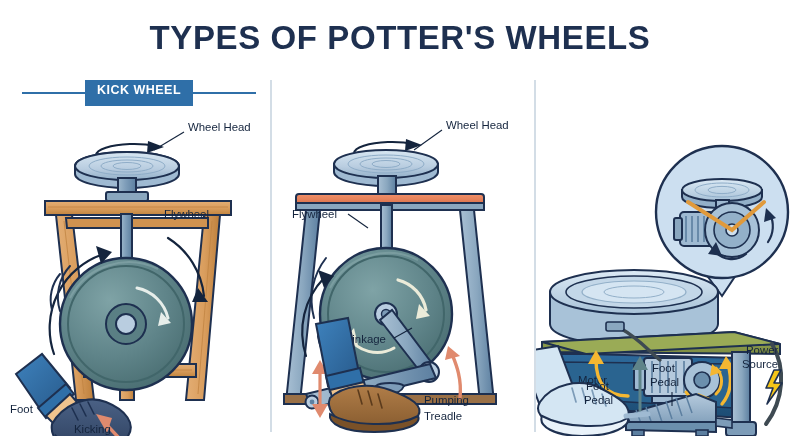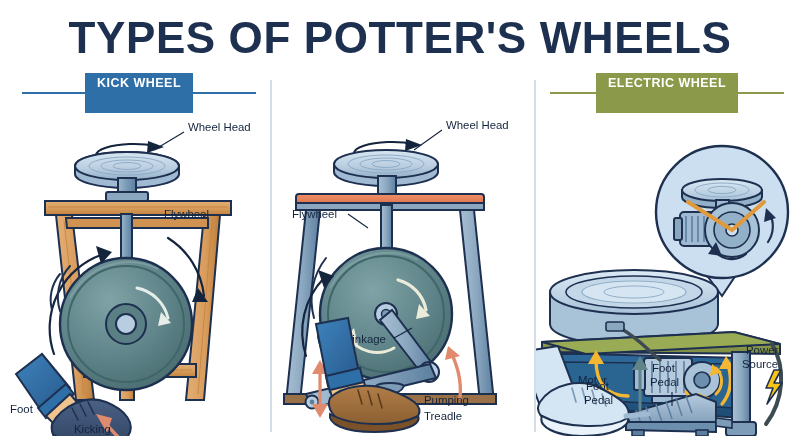--- a/index.html
+++ b/index.html
@@ -15,21 +15,21 @@
     font-family: "Liberation Sans", sans-serif;
     overflow: hidden;
   }
   
   #title {
     position: absolute;
     top: 18px;
     left: 0;
     width: 800px;
     text-align: center;
-    font-size: 44px;
+    font-size: 33px;
     font-weight: 700;
     letter-spacing: 0.6px;
     color: #1e3050;
     line-height: 40px;
     white-space: nowrap;
   }
   
   .panel-header {
     position: absolute;
     top: 80px;
@@ -40,21 +40,21 @@
   }
   .hdr-rule {
     height: 2px;
     flex: 1 1 auto;
   }
   .hdr-badge {
     font-size: 12.5px;
     font-weight: 700;
     letter-spacing: 0.5px;
     color: #ffffff;
-    padding: 4px 12px 23px 12px;
+    padding: 4px 12px 9px 12px;
     white-space: nowrap;
     line-height: 13px;
   }
   #hdr-kick    { left: 22px;  width: 234px; }
   #hdr-treadle { left: 286px; width: 234px; }
   #hdr-electric{ left: 550px; width: 234px; }
 
   
   .divider {
     position: absolute;
@@ -92,25 +92,20 @@
 
   <div id="title">TYPES OF POTTER'S WHEELS</div>
 
   <div class="panel-header" id="hdr-kick">
     <div class="hdr-rule" style="background:#2f6fa8"></div>
     <div class="hdr-badge" style="background:#2f6fa8">KICK WHEEL</div>
     <div class="hdr-rule" style="background:#2f6fa8"></div>
   </div>
 
 
-  <div class="panel-header" id="hdr-electric">
-    <div class="hdr-rule" style="background:#8a9a4a"></div>
-    <div class="hdr-badge" style="background:#8a9a4a">ELECTRIC WHEEL</div>
-    <div class="hdr-rule" style="background:#8a9a4a"></div>
-  </div>
 
   <div class="divider" id="div-1"></div>
   <div class="divider" id="div-2"></div>
 
   <div class="panel-art" id="art-kick">
   <svg width="262" height="330" viewBox="0 0 262 330" xmlns="http://www.w3.org/2000/svg">
     <defs>
       <linearGradient id="woodG" x1="0" y1="0" x2="0" y2="1">
         <stop offset="0%" stop-color="#e3ae74"></stop>
             <stop offset="50%" stop-color="#d99d5d"></stop>

